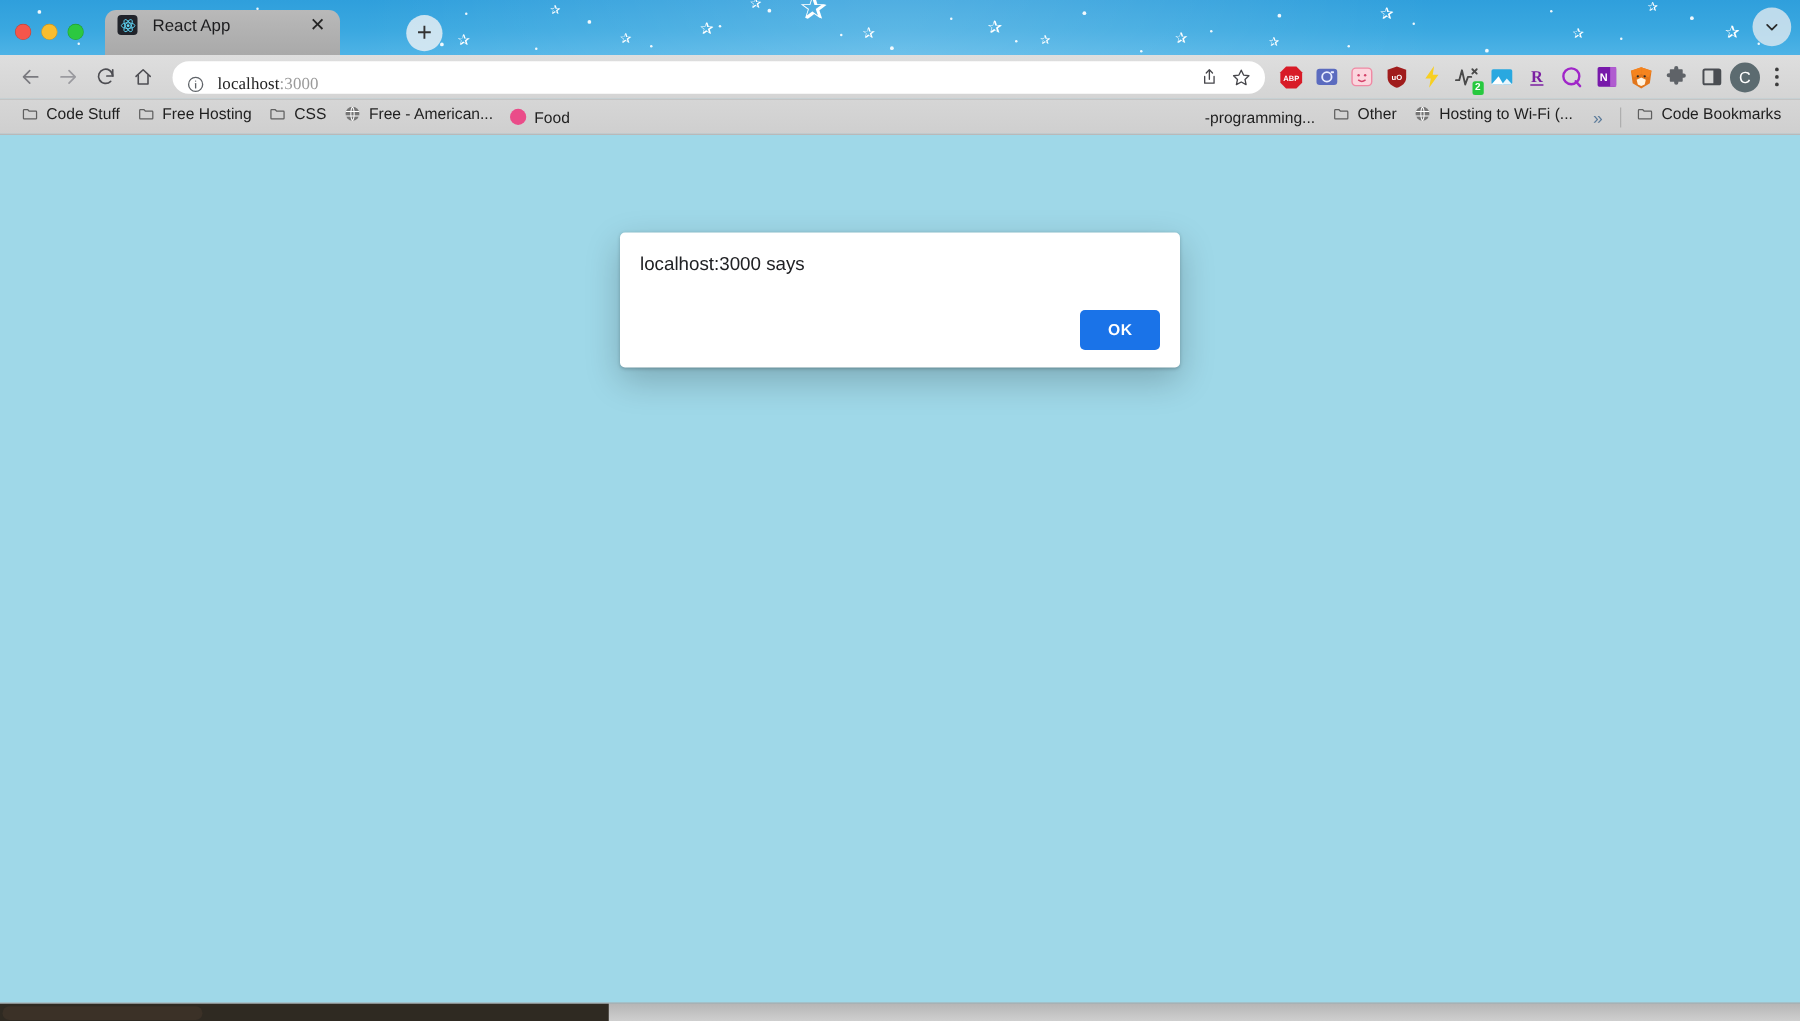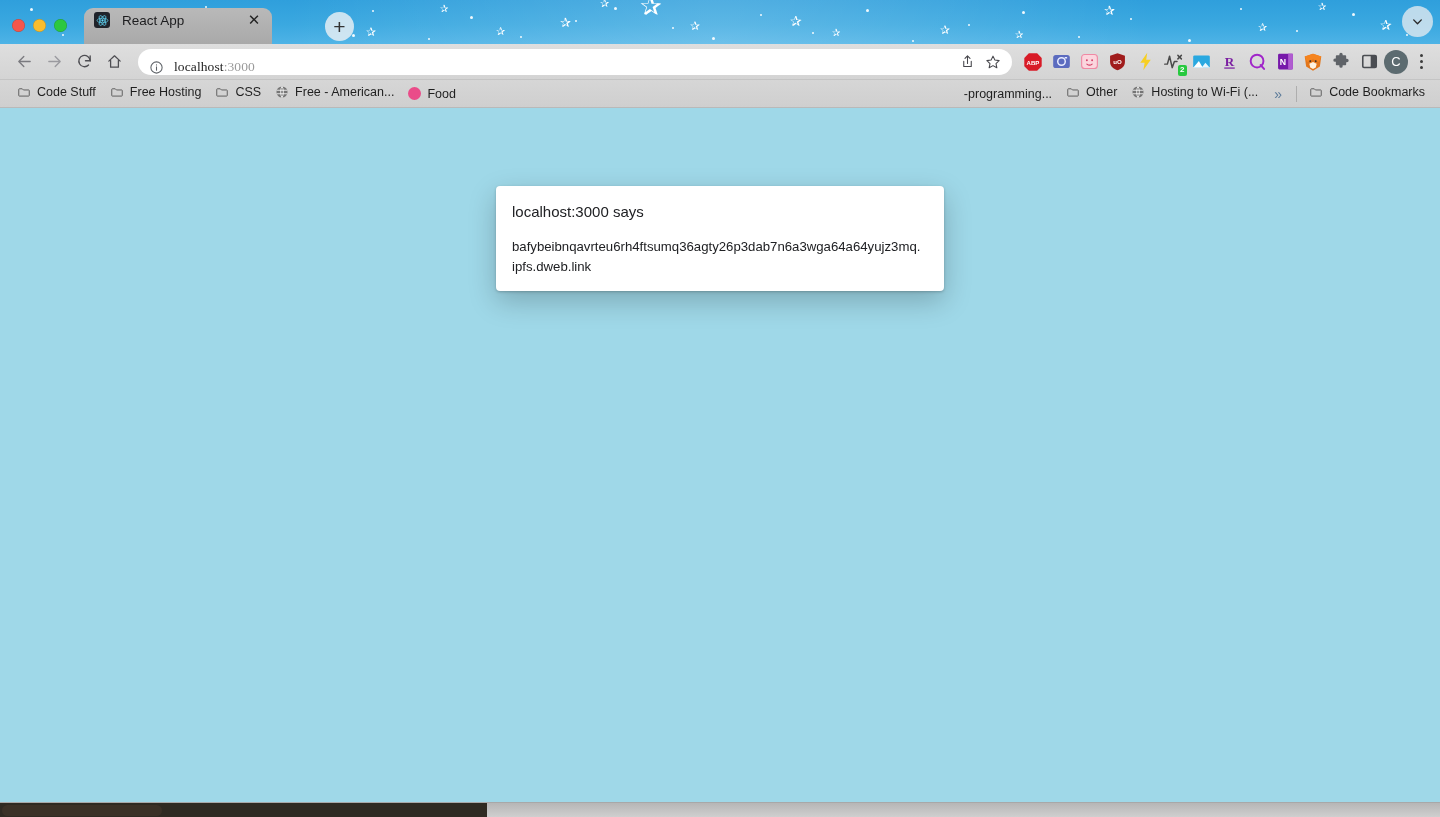--- a/index.html
+++ b/index.html
@@ -463,21 +463,23 @@
         </svg>
       </span>
       <span class="bm-label">Code Bookmarks</span>
     </span>
   </div>
 
   <div class="viewport">
 
     <div class="dialog">
       <div class="dlg-title">localhost:3000 says</div>
-      <div class="dlg-body">bafybeibnqavrteu6rh4ftsumq36agty26p3dab7n6a3wga64a64yujz3mq.ipfs.dweb.link</div>
+      <div class="dlg-actions">
+        <button class="dlg-ok">OK</button>
+      </div>
     </div>
 
     <div class="hscroll">
       <div class="hscroll-fill"></div>
       <div class="hscroll-thumb"></div>
     </div>
   </div>
 
 </div>
 

